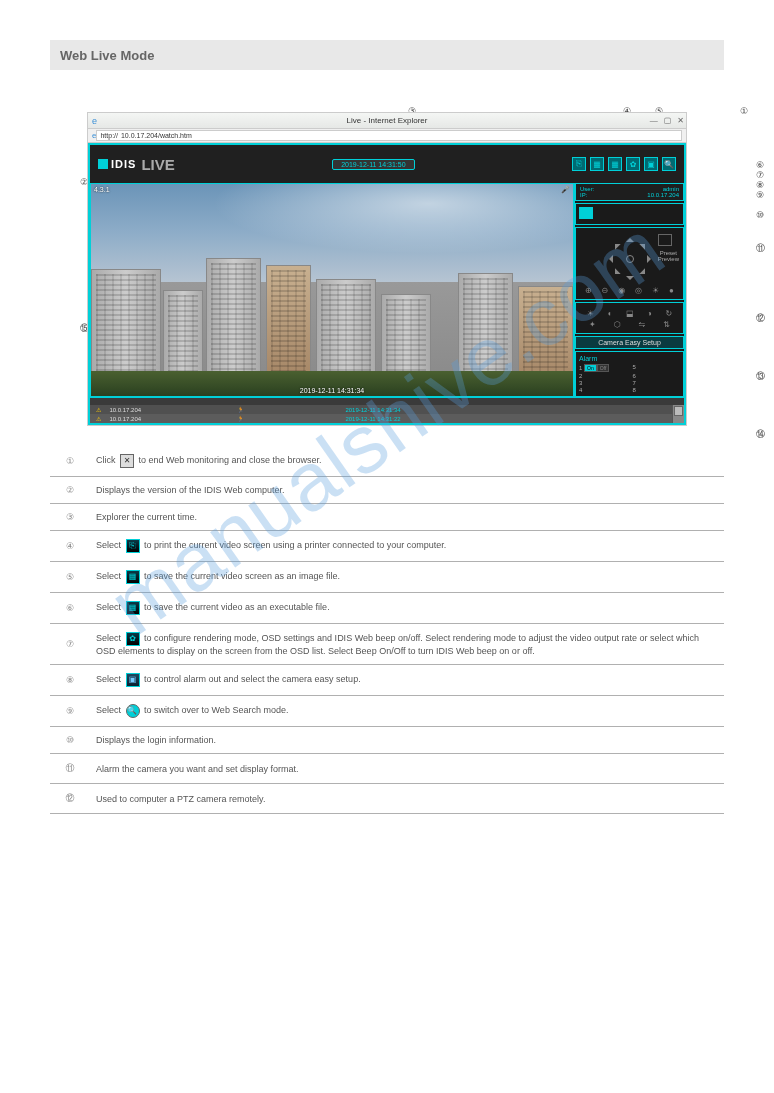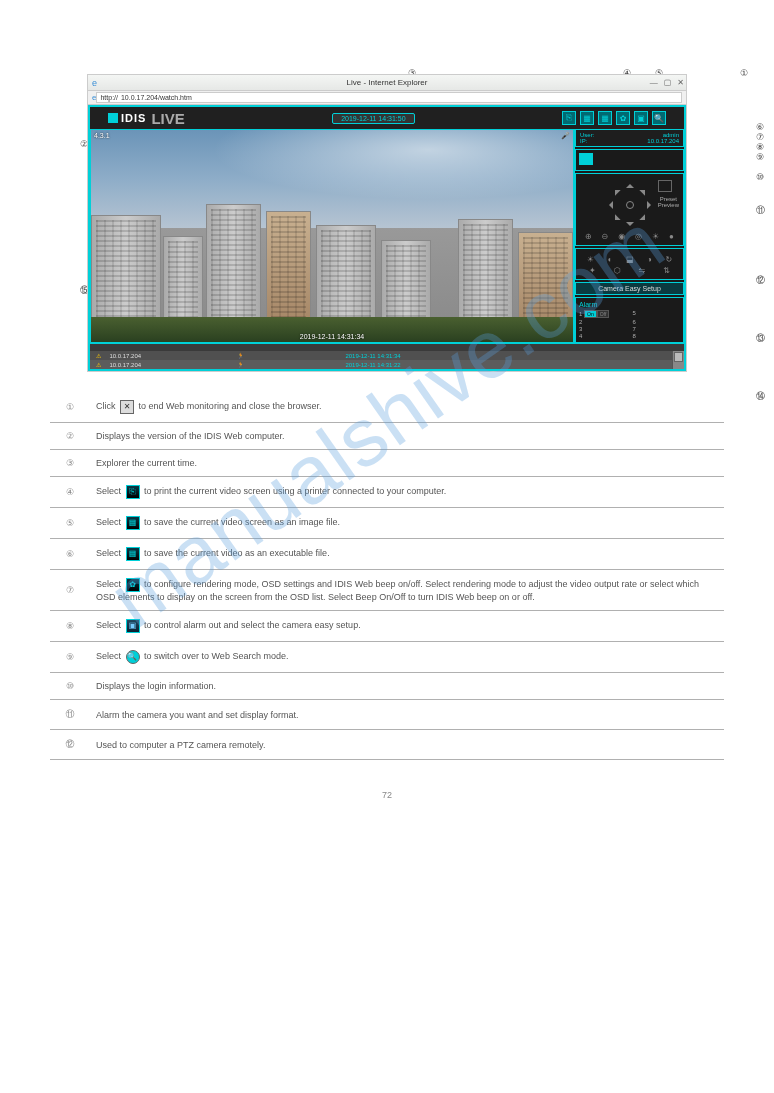--- a/index.html
+++ b/index.html
@@ -13,21 +13,21 @@
   .callout-wrap { position: relative; margin: 10px 0 20px 0; }
   
   .browser { width: 600px; margin: 0 auto; border: 1px solid #ccc; background: #e8ece8; font-size: 8px; position:relative;}
   .browser-titlebar { height: 16px; background: linear-gradient(#f4f6f4,#e6e8e6); display:flex; align-items:center; justify-content:center; position:relative; border-bottom:1px solid #ccc;}
   .browser-titlebar .ie-icon { position:absolute; left:4px; color:#3a8fd6; font-size:9px;}
   .browser-titlebar .win-btns { position:absolute; right:2px; display:flex; gap:6px; color:#666;}
   .browser-url { height:14px; background:#f0f0f0; display:flex; align-items:center; padding:0 4px; border-bottom:1px solid #ccc;}
   .browser-url .url-box { background:#fff; border:1px solid #ccc; flex:1; padding:1px 3px; font-size:7px; color:#333; display:flex; align-items:center; gap:3px;}
   
   .app { background:#1a1a1a; border:2px solid #00d0d8; position:relative;}
-  .app-header { height:22px; display:flex; align-items:center; justify-content:space-between; padding:0 18px; background:#202020;}
+  .app-header { height:38px; display:flex; align-items:center; justify-content:space-between; padding:0 8px; background:#202020;}
   .logo { display:flex; align-items:center; gap:3px; }
   .logo-square { width:10px; height:10px; background:#00d0d8;}
   .logo-text { color:#fff; font-size:11px; font-weight:bold; letter-spacing:1px;}
   .logo-live { color:#aaa; font-size:15px; font-weight:bold; margin-left:2px;}
   .timestamp { background:#333; border:1px solid #00d0d8; color:#00d0d8; font-size:7px; padding:1px 8px; border-radius:2px;}
   .hdr-icons { display:flex; gap:4px; align-items:center;}
   .hdr-icons .ic { width:14px; height:14px; background:#006a72; border:1px solid #00d0d8; display:flex; align-items:center; justify-content:center; color:#00d0d8; font-size:8px;}
   
   .app-body { display:flex; }
   .video-col { flex:1; display:flex; flex-direction:column;}
@@ -109,20 +109,21 @@
   
   
   .wm { position:absolute; top:50%; left:50%; transform:translate(-50%,-50%) rotate(-35deg); font-size:82px; color:rgba(90,160,220,0.32); font-weight:500; letter-spacing:1px; pointer-events:none; white-space:nowrap; z-index:50;}
 </style>
 </head>
 <body>
 
 <div class="page">
   <div class="wm">manualshive.com</div>
 
+  <div class="section-bar">Web Live Mode</div>
   <div class="section-sub"></div>
 
   <div class="callout-wrap">
 
     <span class="num-dot" style="top:-6px; left:358px;">③</span>
     <span class="num-dot" style="top:-6px; left:573px;">④</span>
     <span class="num-dot" style="top:-6px; left:605px;">⑤</span>
     <span class="num-dot" style="top:-6px; left:690px;">①</span>
     <span class="num-dot" style="top:65px; left:30px;">②</span>
     <span class="num-dot" style="top:48px; left:706px;">⑥</span>
@@ -352,14 +353,13 @@
           <td class="num">⑪</td>
           <td class="d">Alarm the camera you want and set display format.</td>
         </tr>
         <tr>
           <td class="num">⑫</td>
           <td class="d">Used to computer a PTZ camera remotely.</td>
         </tr>
       </tbody>
   </table>
 
-  <div class="footer-pg">72</div>
 </div>
 
 </body></html>

